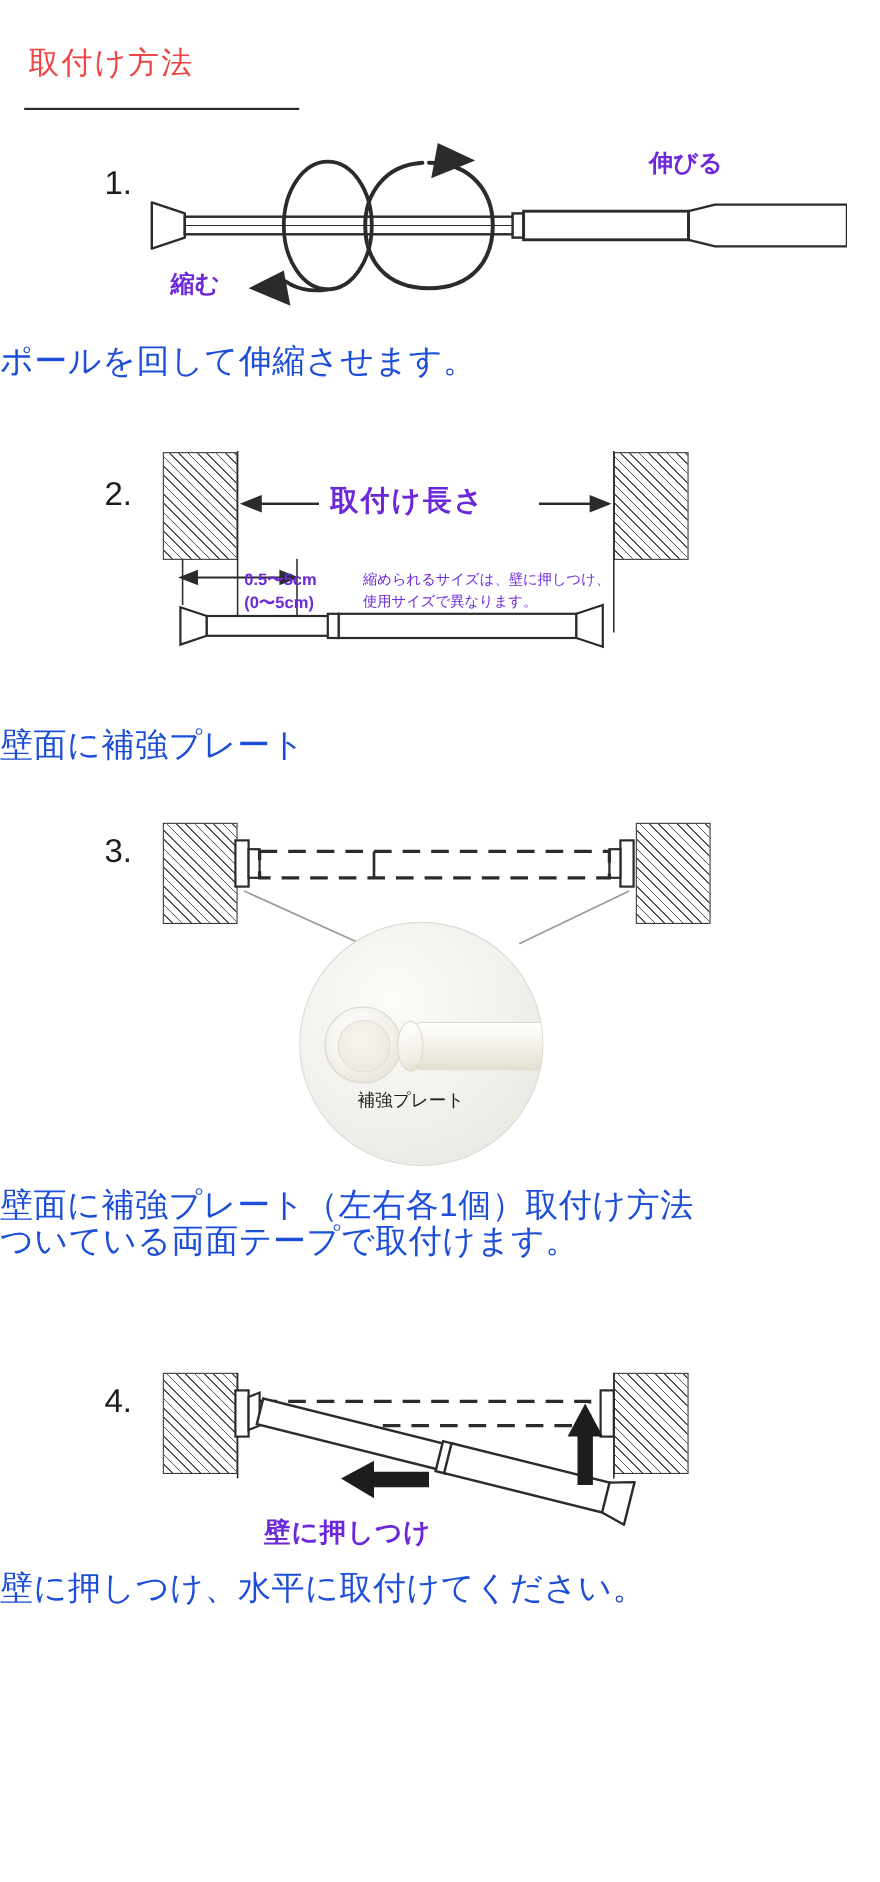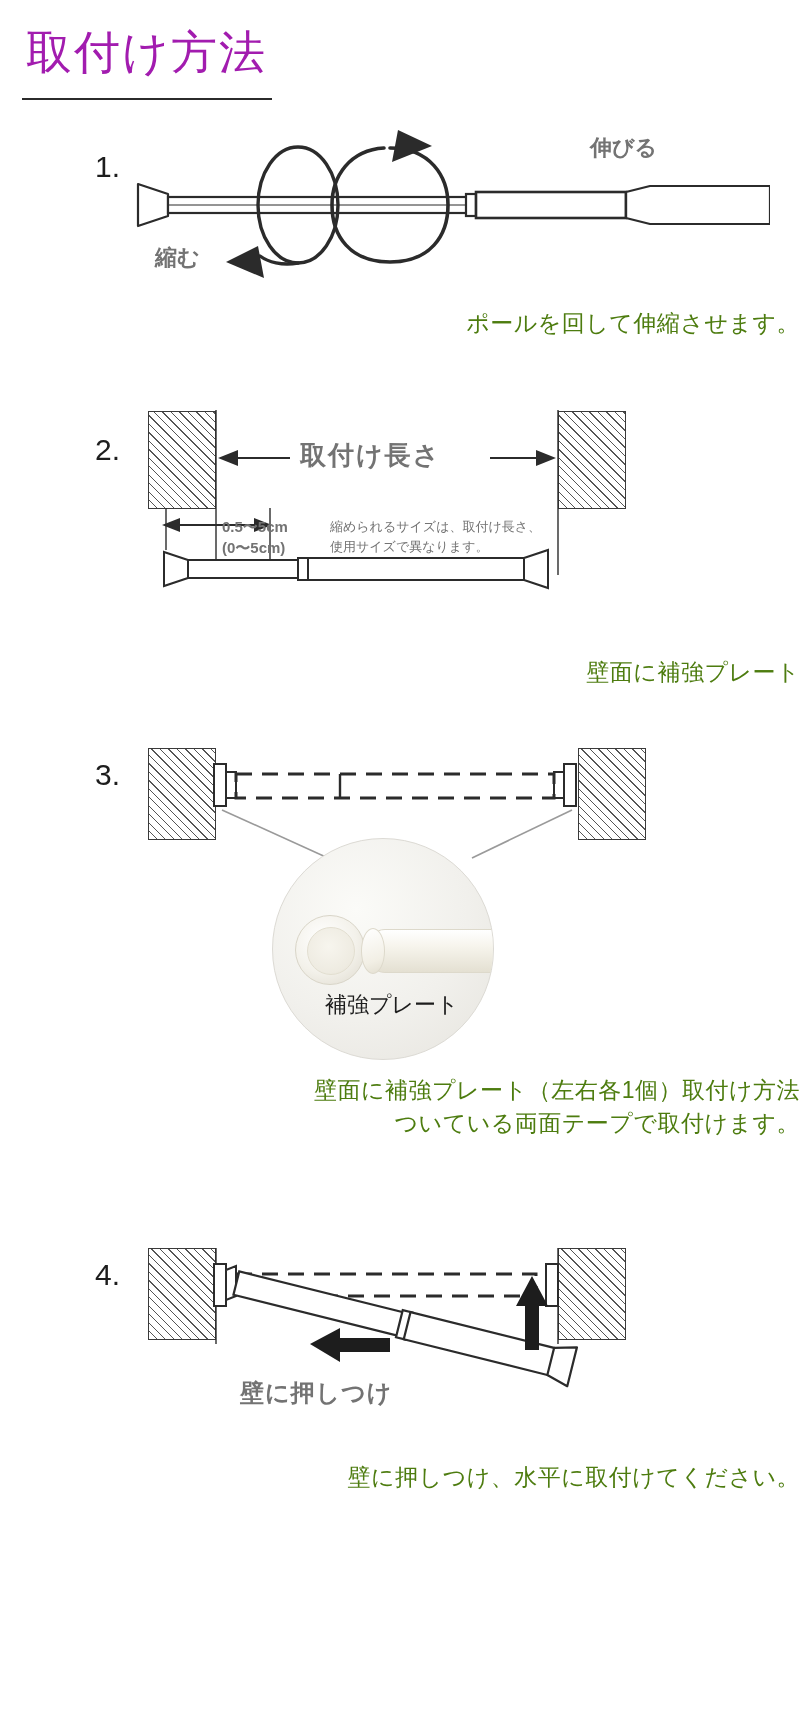--- a/index.html
+++ b/index.html
@@ -19,46 +19,46 @@
   .page {
     position: relative;
     width: 800px;
     height: 1711px;
   }
 
   
   .page-title {
     position: absolute;
     left: 26px;
-    top: 22px;
-    font-size: 46px;
+    top: 38px;
+    font-size: 28px;
     letter-spacing: 2px;
-    color: #a21caf;
+    color: #ef4444;
     font-weight: 400;
   }
   .title-rule {
     position: absolute;
     left: 22px;
     top: 98px;
     width: 250px;
     height: 2px;
     background: #2b2b2b;
   }
 
   
   .step-num {
     position: absolute;
     font-size: 30px;
     color: #1d1d1d;
   }
   .caption {
     position: absolute;
-    font-size: 23px;
-    color: #4d7c0f;
-    text-align: right;
+    font-size: 30px;
+    color: #1d4ed8;
+    text-align: left;
     width: 100%;
     left: 0;
     letter-spacing: 0.5px;
   }
 
   
   .wall {
     position: absolute;
     background-image:
       repeating-linear-gradient(
@@ -73,37 +73,37 @@
   }
 
   
   .art { position: absolute; }
 
   
   .art-label {
     position: absolute;
     font-size: 22px;
     font-weight: 700;
-    color: #737373;
+    color: #6d28d9;
     white-space: nowrap;
     text-align: right;
   }
   .art-label.small {
     font-size: 15px;
     font-weight: 700;
   }
   .art-label.tiny {
     font-size: 13px;
     font-weight: 400;
     line-height: 19px;
   }
 
   .zoom-label {
     position: absolute;
-    font-size: 22px;
+    font-size: 16px;
     color: #1d1d1d;
     white-space: nowrap;
   }
 
   
   .zoom-circle {
     position: absolute;
     border-radius: 50%;
     background: radial-gradient(circle at 38% 32%, #fbfbf8 0%, #f1f0ec 55%, #e6e4de 100%);
     border: 1px solid #dcdad4;
@@ -201,21 +201,21 @@
     <polygon points="24,152 48,160 48,178 24,186" fill="#ffffff" stroke="#2b2b2b" stroke-width="2"></polygon>
     <rect x="48" y="160" width="112" height="18" fill="#ffffff" stroke="#2b2b2b" stroke-width="2"></rect>
     <rect x="158" y="158" width="10" height="22" fill="#ffffff" stroke="#2b2b2b" stroke-width="2"></rect>
     <rect x="168" y="158" width="216" height="22" fill="#ffffff" stroke="#2b2b2b" stroke-width="2"></rect>
     <polygon points="384,158 408,150 408,188 384,180" fill="#ffffff" stroke="#2b2b2b" stroke-width="2"></polygon>
   </svg>
 
   <div class="art-label" style="left:300px; top:438px; font-size:26px; letter-spacing:2px;">取付け長さ</div>
   <div class="art-label small" style="left:222px; top:518px;">0.5〜5cm</div>
   <div class="art-label small" style="left:222px; top:539px;">(0〜5cm)</div>
-  <div class="art-label tiny" style="left:330px; top:517px;">縮められるサイズは、取付け長さ、</div>
+  <div class="art-label tiny" style="left:330px; top:517px;">縮められるサイズは、壁に押しつけ、</div>
   <div class="art-label tiny" style="left:330px; top:537px;">使用サイズで異なります。</div>
 
   <div class="caption" style="top:657px;">壁面に補強プレート</div>
 
   <div class="step-num" style="left:95px; top:758px;">3.</div>
 
   <div class="wall" style="left:148px; top:748px; width:68px; height:92px;"></div>
   <div class="wall" style="left:578px; top:748px; width:68px; height:92px;"></div>
 
   <svg class="art" style="left:140px; top:740px;" width="530" height="130" viewBox="0 0 530 130">
@@ -267,15 +267,15 @@
       <polygon points="420,30 442,24 442,64 420,58" fill="#ffffff" stroke="#2b2b2b" stroke-width="2.2" stroke-linejoin="round"></polygon>
     </g>
 
     <polygon points="170,104 200,88 200,98 250,98 250,112 200,112 200,122" fill="#1d1d1d"></polygon>
 
     <polygon points="392,36 408,66 399,66 399,110 385,110 385,66 376,66" fill="#1d1d1d"></polygon>
   </svg>
 
   <div class="art-label" style="left:240px; top:1377px; font-size:24px; letter-spacing:1px;">壁に押しつけ</div>
 
-  <div class="caption" style="top:1462px;">壁に押しつけ、水平に取付けてください。</div>
+  <div class="caption" style="top:1424px;">壁に押しつけ、水平に取付けてください。</div>
 
 </div>
 
 </body></html>

